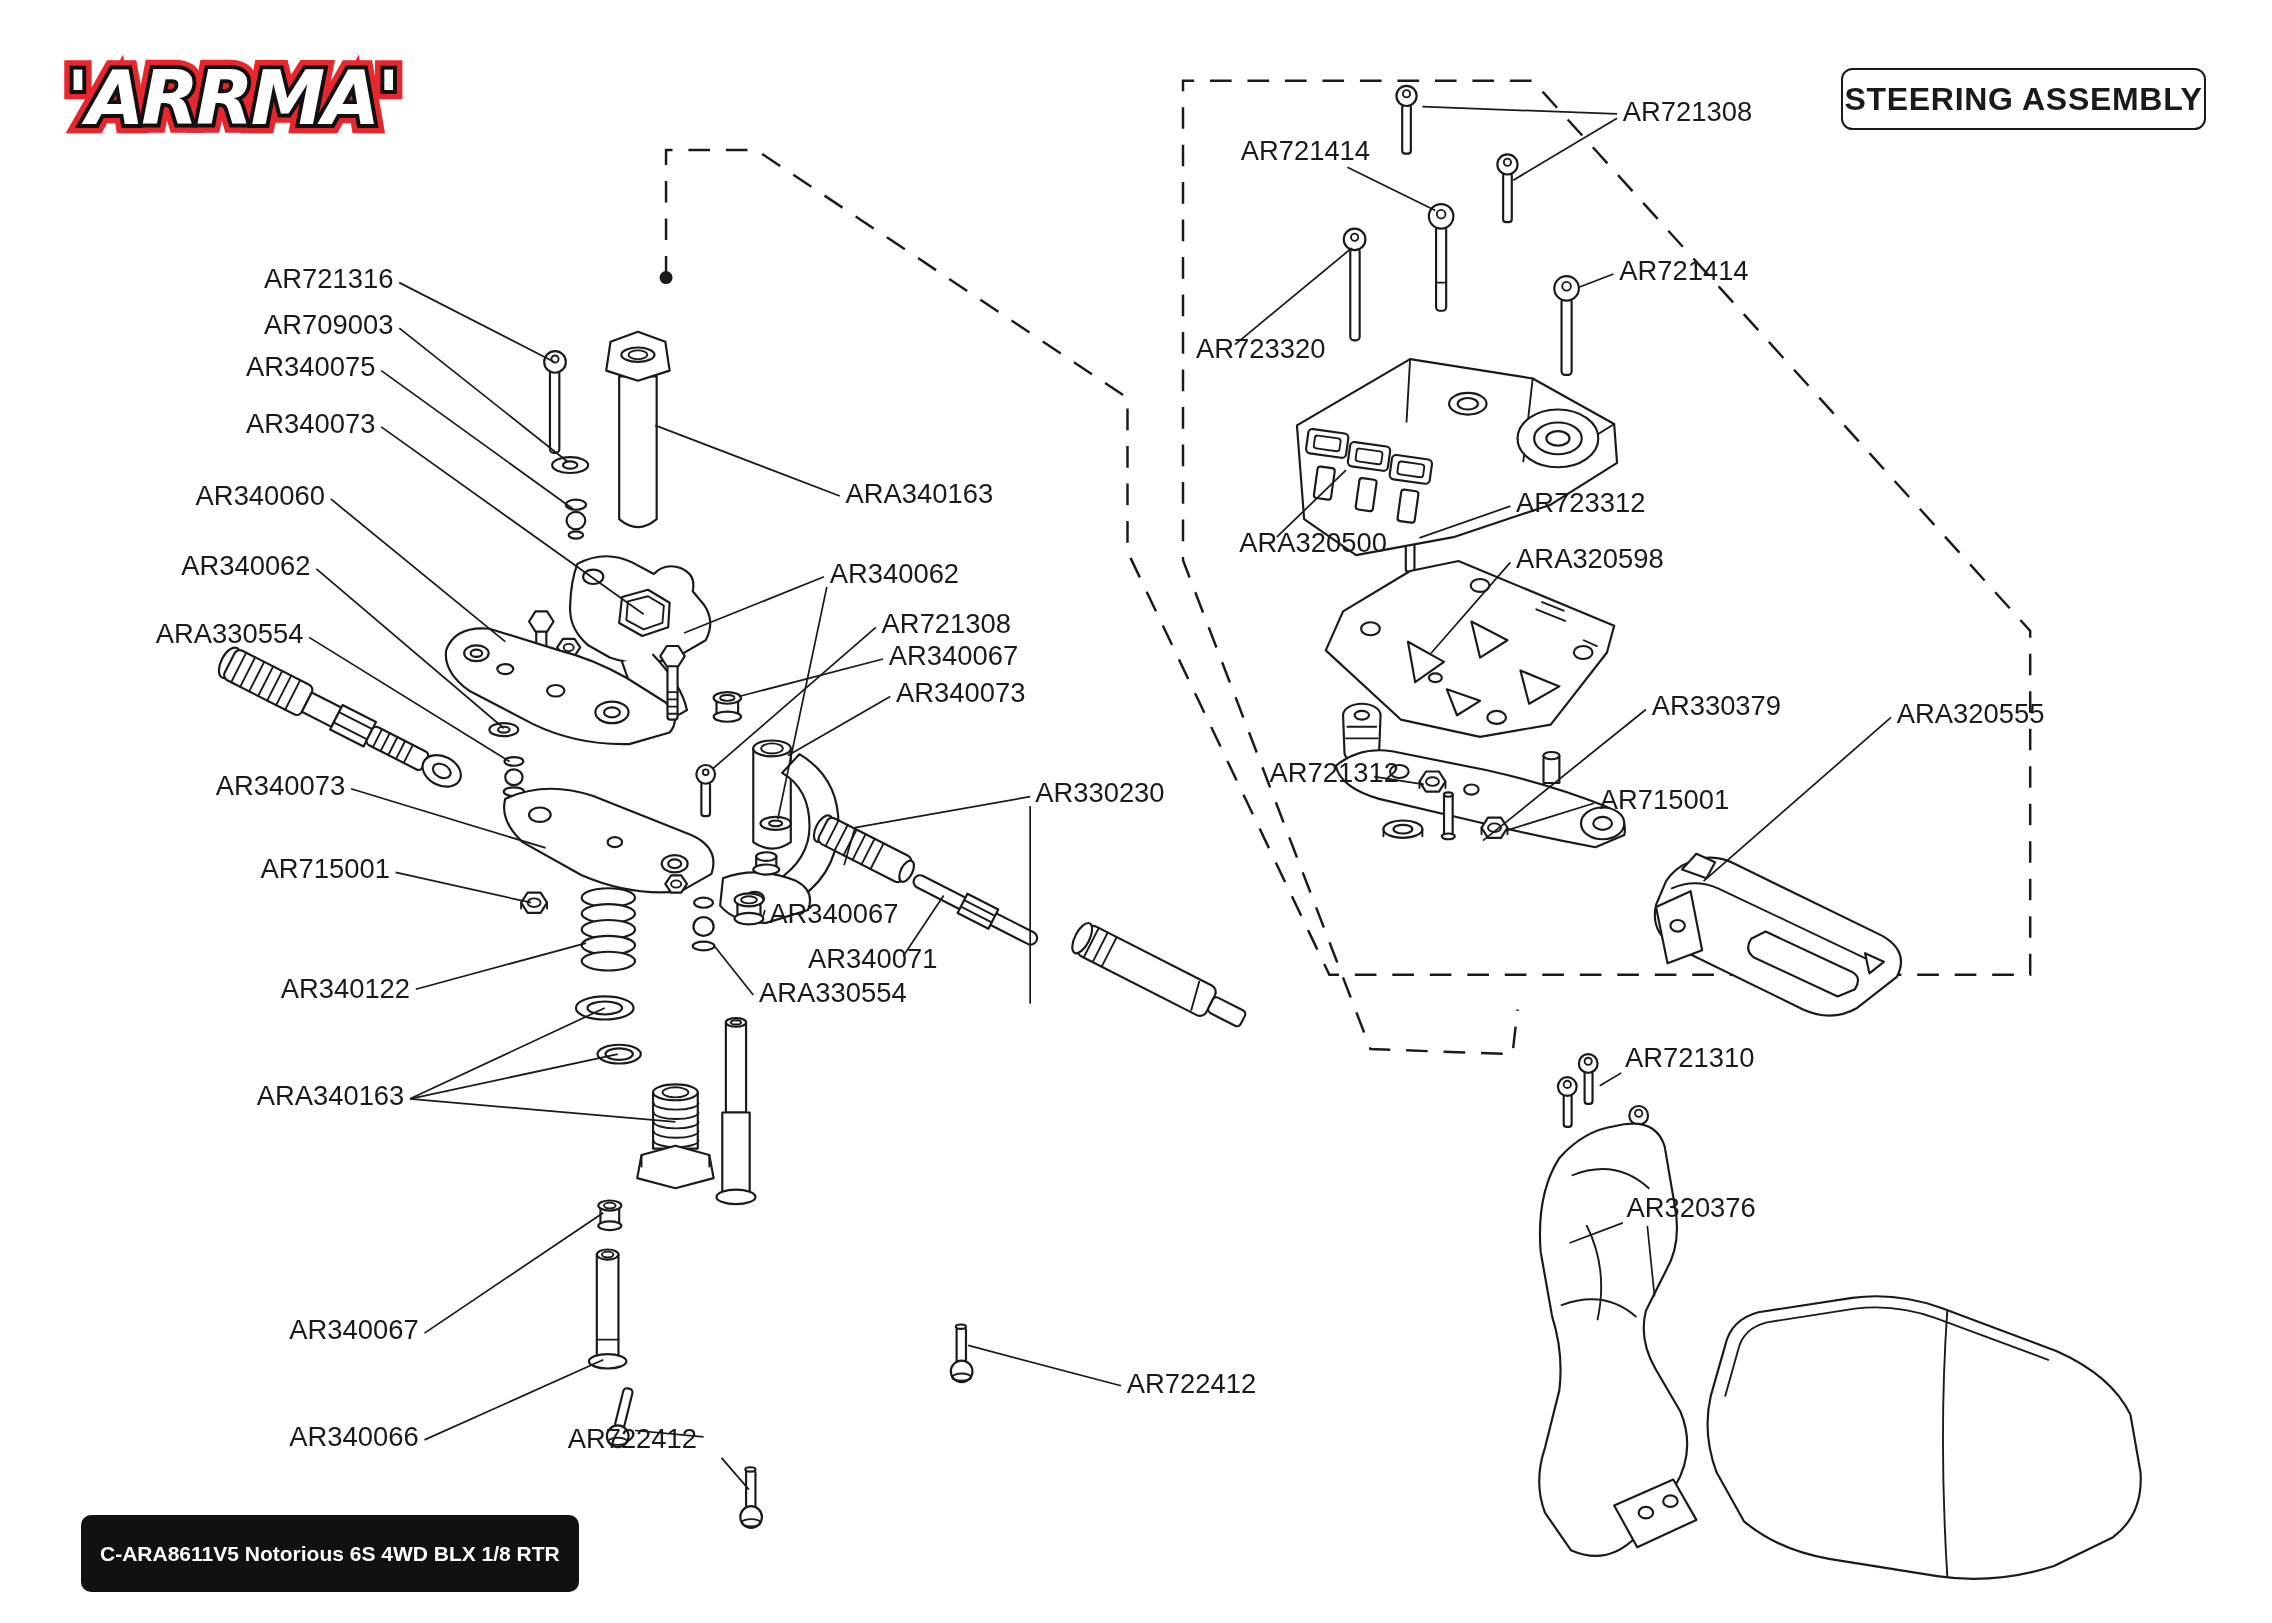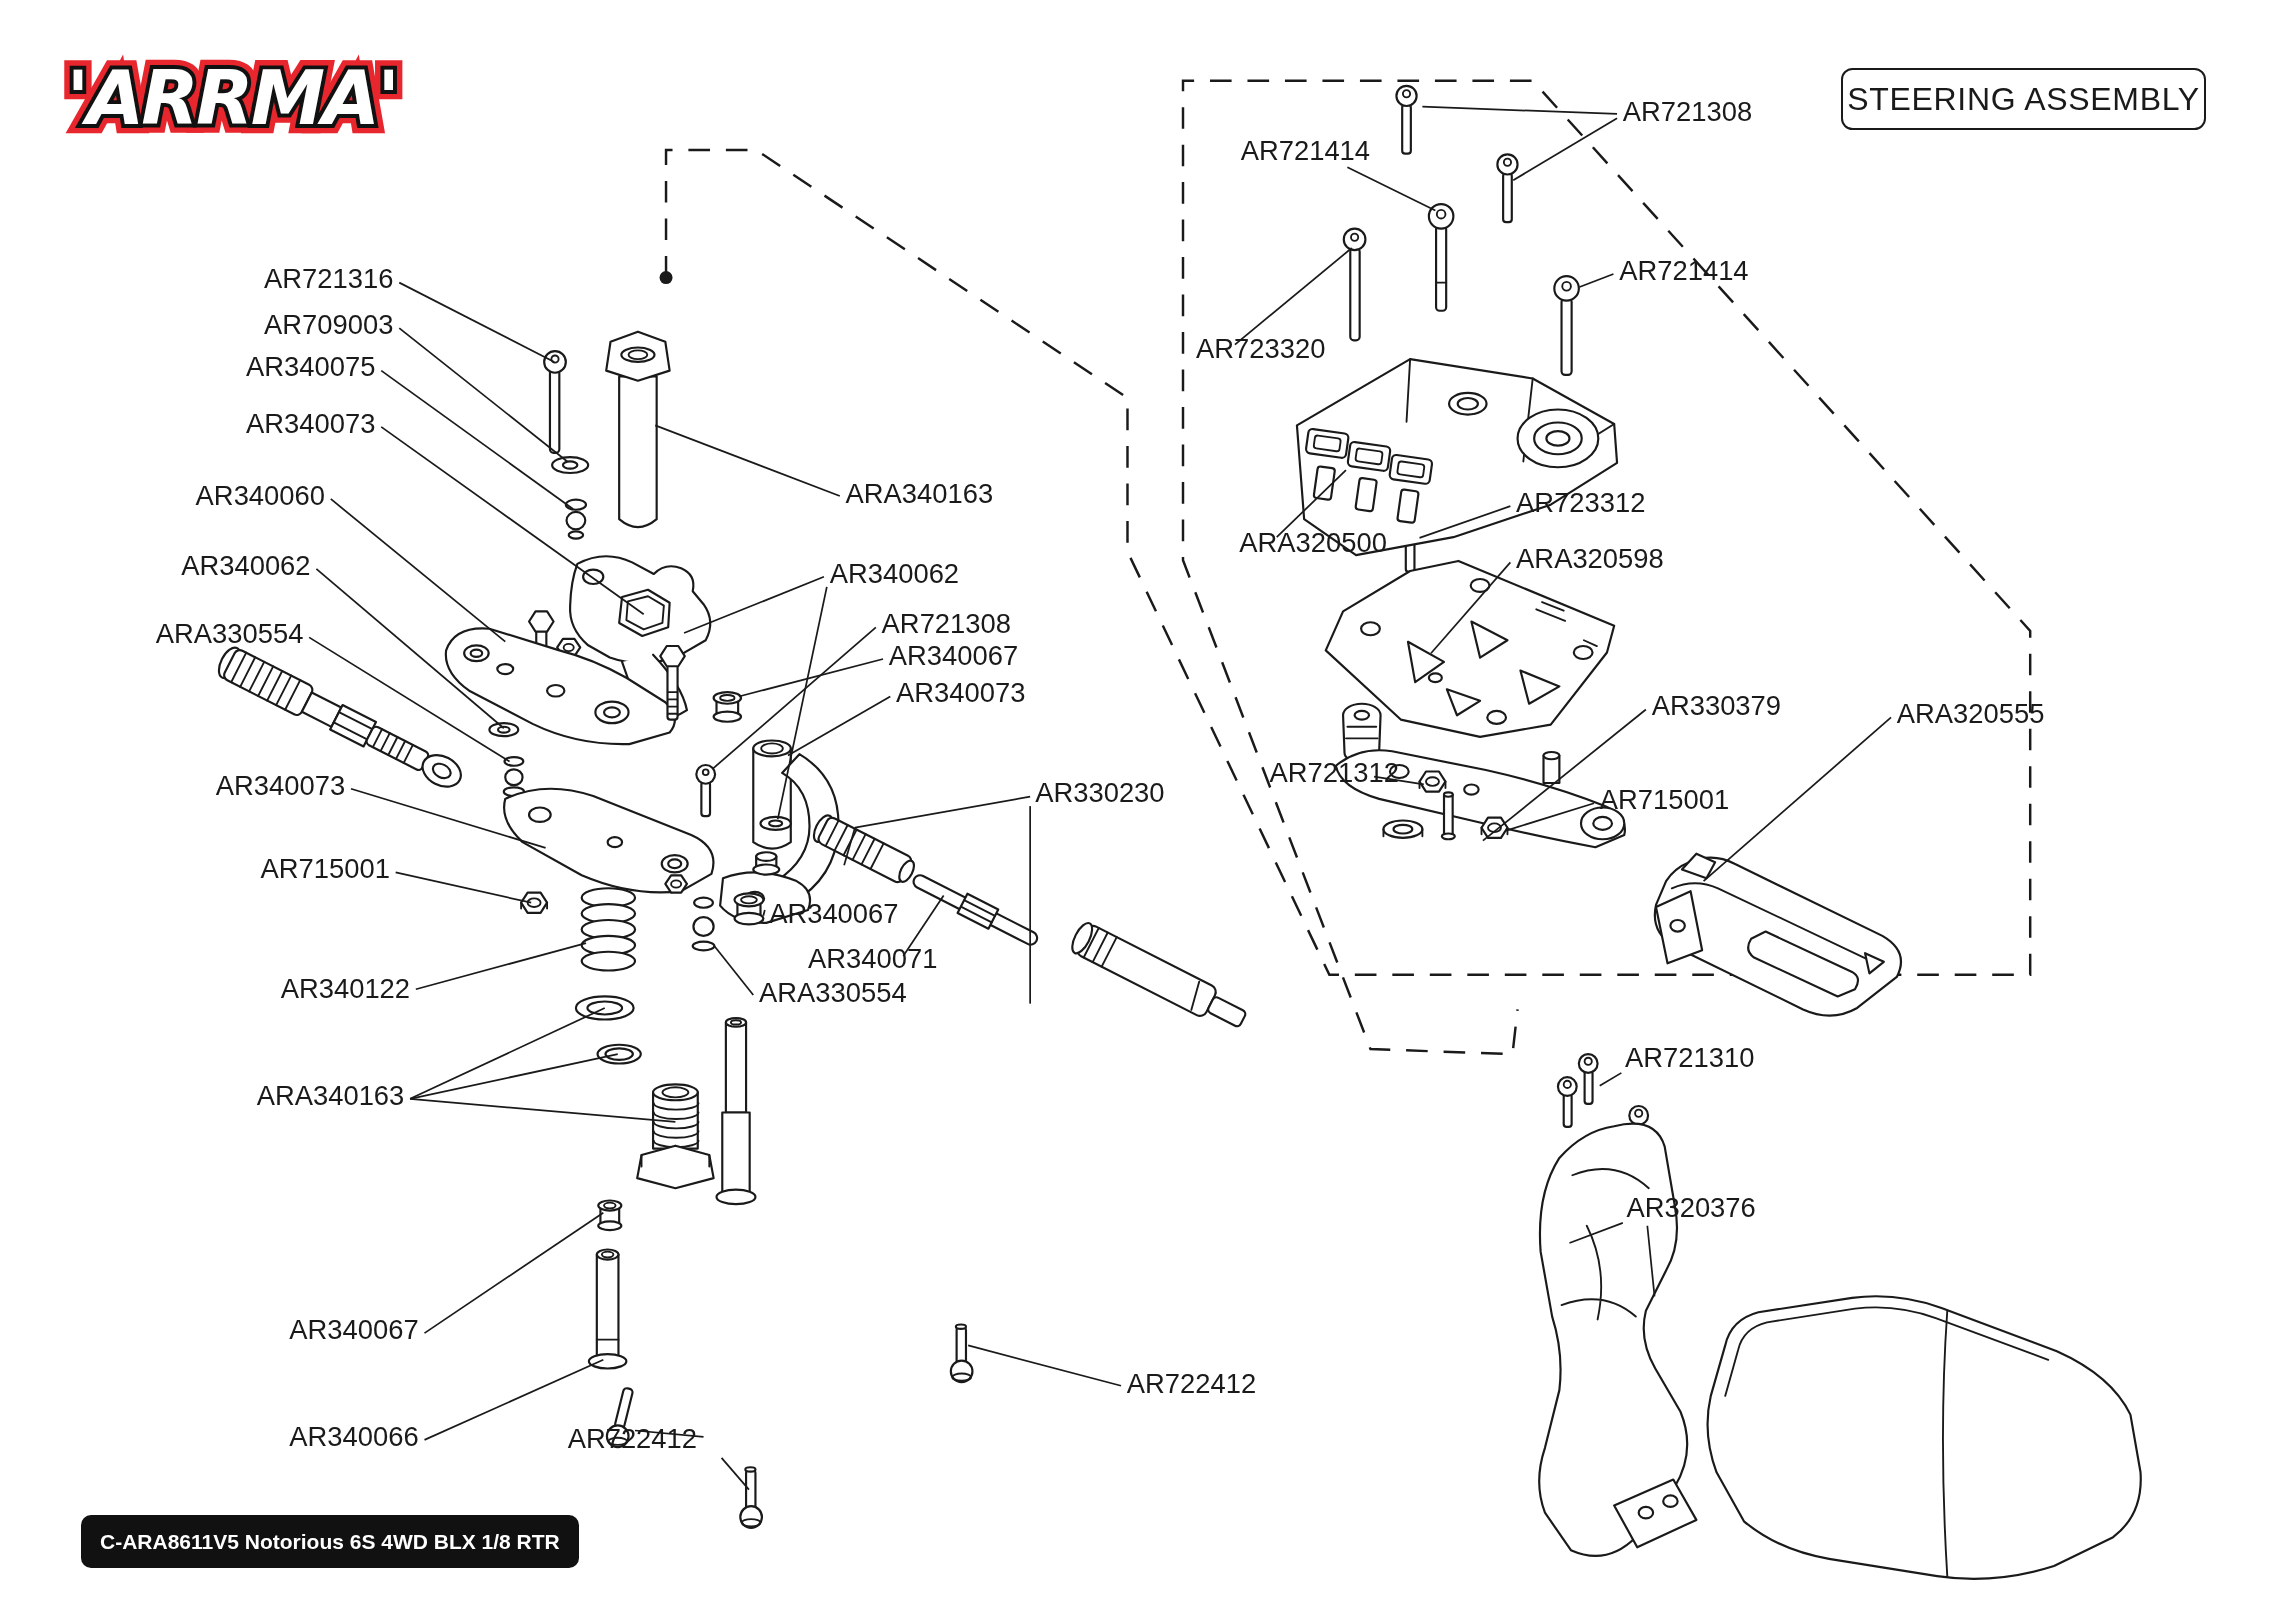--- a/index.html
+++ b/index.html
@@ -6,22 +6,22 @@
   body{width:2273px;height:1623px;position:relative;font-family:"Liberation Sans",sans-serif;overflow:hidden;}
   #diagram{position:absolute;left:0;top:0;width:2273px;height:1623px;}
   
   #diagram .pt{stroke:#1a1a1a;stroke-width:3;fill:#ffffff;stroke-linejoin:round;stroke-linecap:round;}
   #diagram .ln{stroke:#1a1a1a;stroke-width:2.6;fill:none;stroke-linejoin:round;stroke-linecap:round;}
   #diagram .callout{font:38px "Liberation Sans",sans-serif;fill:#1a1a1a;}
   #diagram .leader{stroke:#1a1a1a;stroke-width:2.4;}
   #diagram .boundary{fill:none;stroke:#1a1a1a;stroke-width:3.4;stroke-dasharray:30 22;}
   .title-box{position:absolute;left:1841px;top:68px;width:361px;height:58px;border:2.9px solid #1a1a1a;
     border-radius:11.5px;display:flex;align-items:center;justify-content:center;
-    font-size:32px;font-weight:normal;color:#1a1a1a;letter-spacing:0.7px;background:#fff;}
-  .footer-badge{position:absolute;left:81px;top:1515px;height:45px;padding:4px 19px;border-radius:10px;
+    font-size:32px;font-weight:bold;color:#1a1a1a;letter-spacing:0.7px;background:#fff;}
+  .footer-badge{position:absolute;left:81px;top:1515px;height:45px;padding:16px 19px;border-radius:10px;
     display:flex;align-items:center;font-size:21px;font-weight:bold;color:#ffffff;}
   .logo-wrap{position:absolute;left:57px;top:36px;width:404px;height:115px;}
   .logo-red{font:italic 900 104px "DejaVu Sans",sans-serif;letter-spacing:-4px;
     paint-order:stroke fill;}
 </style>
 </head>
 <body>
 
 <div class="logo-wrap">
   <svg width="404" height="115" viewBox="0 0 560 160">

